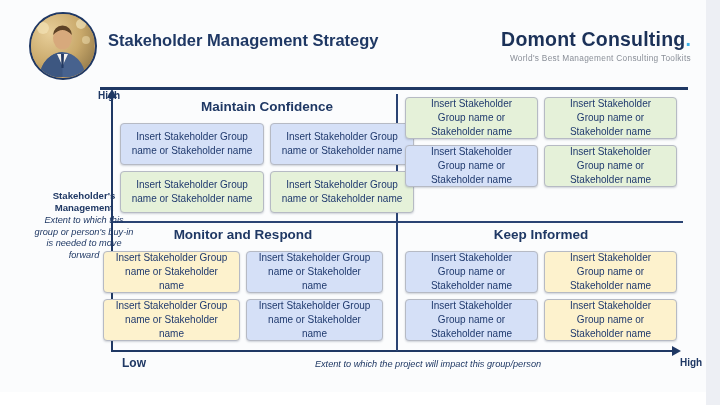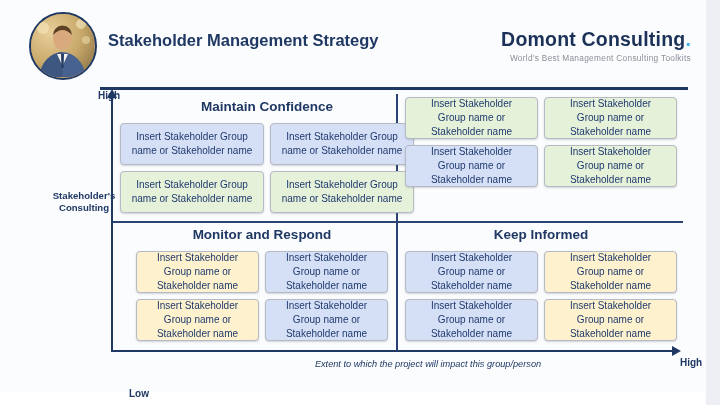--- a/index.html
+++ b/index.html
@@ -29,37 +29,37 @@
   .arrow-right{position:absolute;left:672px;top:346px;width:0;height:0;
             border-top:5px solid transparent;border-bottom:5px solid transparent;
             border-left:9px solid #1F3864;}
   .divider-v{position:absolute;left:396px;top:94px;width:1.5px;height:257px;background:#2A4373;}
   .divider-h{position:absolute;left:113px;top:221px;width:570px;height:1.5px;background:#2A4373;}
 
   
   .quadrant{position:absolute;}
   .q-tl{left:120px;top:97px;width:294px;}
   .q-tr{left:405px;top:97px;width:272px;}
-  .q-bl{left:136px;top:225px;width:252px;}
+  .q-bl{left:103px;top:225px;width:280px;}
   .q-br{left:405px;top:225px;width:272px;}
   .q-title{text-align:center;font-size:13.5px;font-weight:bold;color:#1F3864;
            height:19px;line-height:19px;margin-bottom:7px;}
   .q-grid{display:grid;grid-template-columns:1fr 1fr;gap:6px 6px;}
   .box{height:42px;border-radius:4px;border:1px solid #B6BAC4;box-sizing:border-box;
        display:flex;align-items:center;justify-content:center;text-align:center;
        font-size:10px;line-height:1.4;color:#203A6E;padding:2px 10px;
        box-shadow:0 1px 2px rgba(80,90,110,.25);}
   .box-blue{background:#D5E0F7;}
   .box-green{background:#E5F1D9;}
   .box-yellow{background:#FDF2CD;}
 
   
   .lab{color:#1F3864;padding-left:28px;}
   .high-top{position:absolute;left:70px;top:90px;font-size:10px;font-weight:bold;}
-  .low-bottom{position:absolute;left:101px;top:356px;font-size:10px;font-weight:bold;margin-top:32px;}
+  .low-bottom{position:absolute;left:94px;top:356px;font-size:12px;font-weight:bold;}
   .high-right{position:absolute;left:652px;top:357px;font-size:10px;font-weight:bold;}
   .y-label-block{position:absolute;left:4px;top:190px;width:104px;text-align:center;}
   .axis-title{font-size:9.6px;font-weight:bold;line-height:1.25;}
   .axis-desc{font-size:9.2px;font-style:italic;line-height:1.27;margin-top:1px;}
   .x-label-block{position:absolute;left:240px;top:358px;width:320px;text-align:center;}
 </style>
 </head>
 <body>
 
 <div class="page">
@@ -140,19 +140,20 @@
         <div class="box box-blue">Insert Stakeholder Group name or Stakeholder name</div>
         <div class="box box-yellow">Insert Stakeholder Group name or Stakeholder name</div>
       </div>
   </div>
 
   <div class="lab high-top">High</div>
   <div class="lab low-bottom">Low</div>
   <div class="lab high-right">High</div>
 
   <div class="y-label-block lab">
-    <div class="axis-title">Stakeholder's Consulting</div>
+    <div class="axis-title">Stakeholder's Management</div>
+    <div class="axis-desc">Extent to which this group or person's buy-in is needed to move forward</div>
   </div>
 
   <div class="x-label-block lab">
     <div class="axis-desc">Extent to which the project will impact this group/person</div>
   </div>
 </div>
 
 </body></html>

